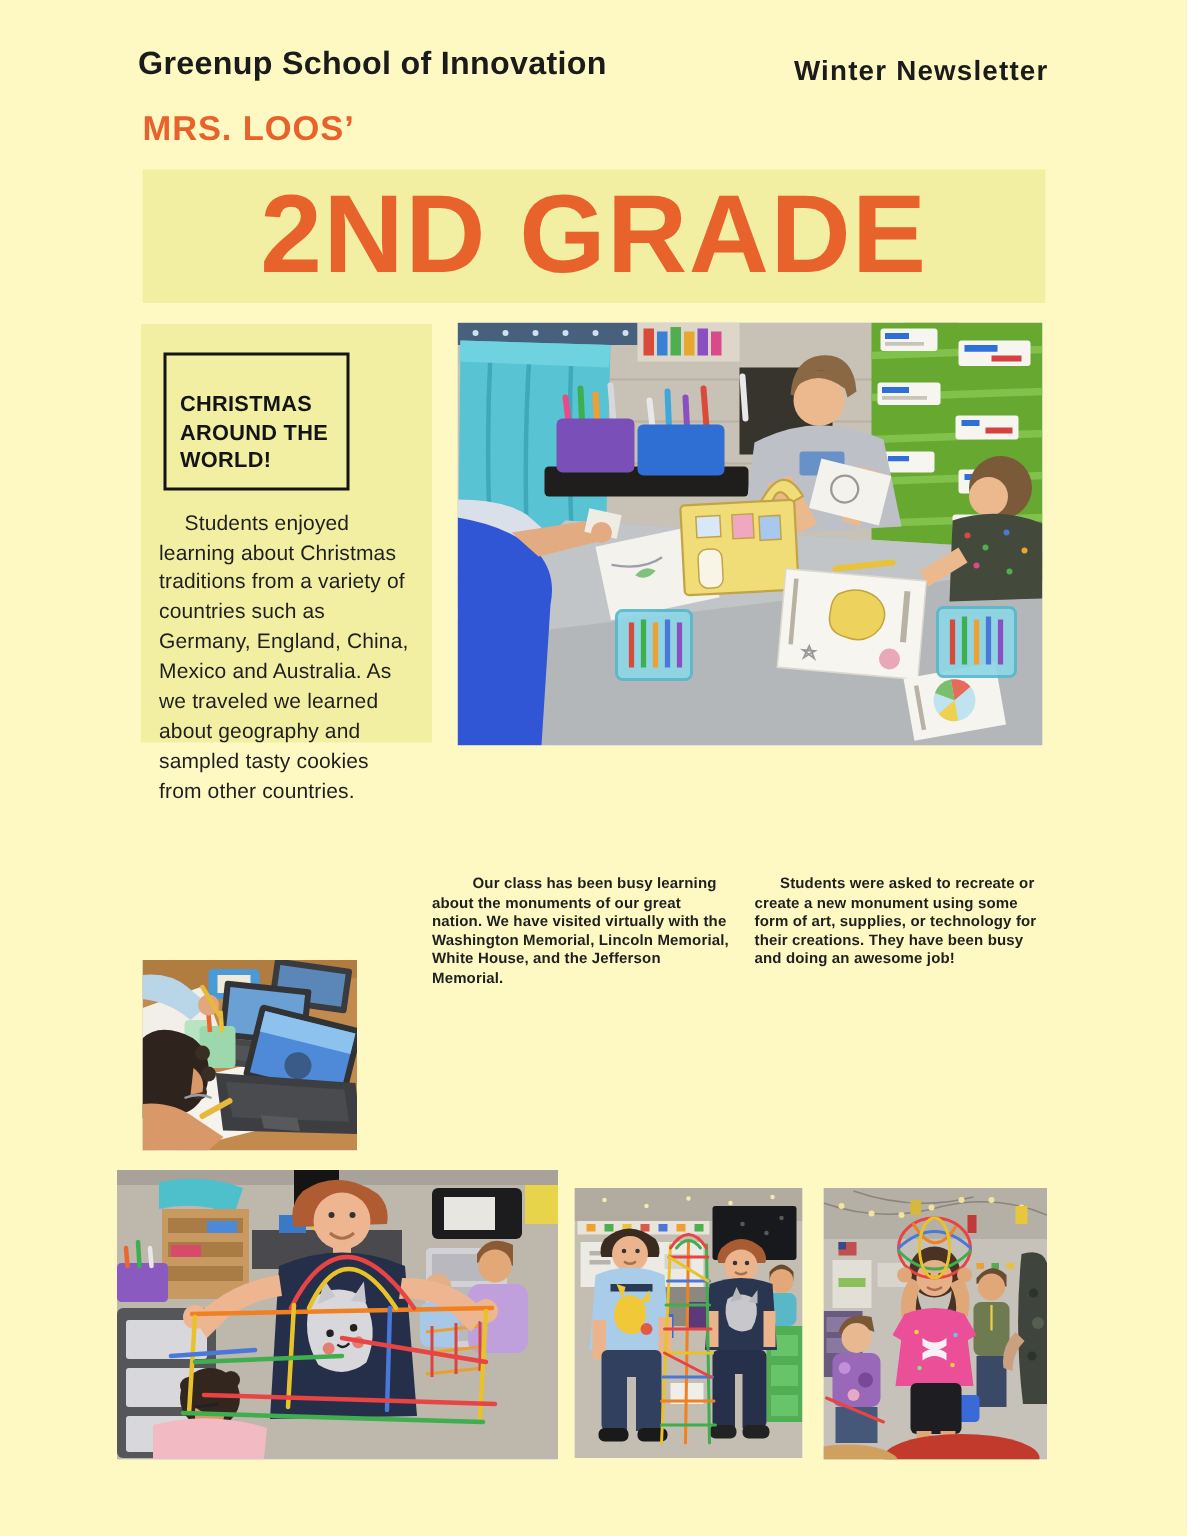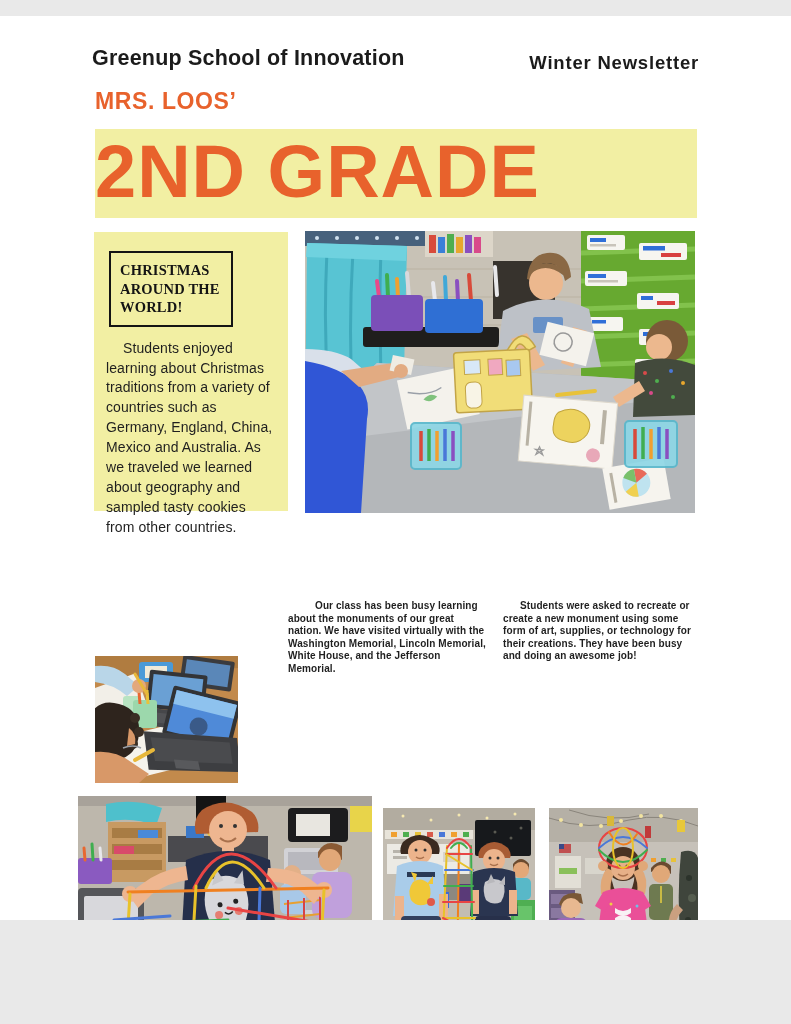--- a/index.html
+++ b/index.html
@@ -1,34 +1,34 @@
 <!DOCTYPE html>
 <html><head>
 <meta charset="utf-8">
 <style>
   html, body { margin:0; padding:0; background:#e9e9e9; }
   .page {
-    position:relative; width:791px; height:904px; margin:16px auto;
-    background:#ffffff; overflow:hidden;
+    position:relative; width:791px; height:1024px; margin:0 auto;
+    background:#fef9c3; overflow:hidden;
     font-family:"Liberation Sans", sans-serif; color:#1b1b1b;
   }
   .school-name   { position:absolute; left:92px;  top:30px;  font-size:21.5px; font-weight:700; letter-spacing:0.2px; }
   .newsletter-label { position:absolute; right:92px; top:36px; font-size:18.5px; font-weight:700; letter-spacing:0.8px; }
   .teacher-line  { position:absolute; left:95px;  top:72px;  width:602px; text-align:left;
                    font-size:23px; font-weight:800; letter-spacing:0.6px; color:#E8622C; }
   .banner        { position:absolute; left:95px;  top:113px; width:602px; height:89px;
-                   background:#F2EFA3; display:flex; align-items:center; }
+                   background:#F2EFA3; display:flex; align-items:center; justify-content:center; }
   .banner-title  { font-size:74px; font-weight:800; letter-spacing:1px; line-height:1;
                    color:#E8622C; padding-bottom:4px; }
 
   .christmas     { position:absolute; left:94px; top:216px; width:194px; }
   .christmas-bg  { position:absolute; left:0; top:0; width:194px; height:279px; background:#F2EFA3; }
   .christmas-titlebox { position:relative; margin:19px 0 0 15px; width:124px; box-sizing:border-box;
-                   border:2.5px solid #141414; padding:8px 4px 8px 9px;
-                   font-size:14.5px; font-weight:800; line-height:1.28; letter-spacing:0.2px; color:#141414;font-family:Liberation Serif, serif; }
+                   border:2.5px solid #141414; padding:24px 4px 8px 9px;
+                   font-size:14.5px; font-weight:800; line-height:1.28; letter-spacing:0.2px; color:#141414; }
   .christmas-body { position:relative; margin:12px 14px 0 12px; font-size:14px; line-height:1.42;
                    text-indent:17px; letter-spacing:0.1px; color:#1f1f1f; }
 
   .monuments-title { position:absolute; left:283px; top:511px; font-size:30px; font-weight:800;
                    letter-spacing:0.3px; color:#0f0f0f; margin:0; }
   .col           { position:absolute; top:584px; font-size:10px; line-height:1.26;
                    letter-spacing:0.1px; color:#1f1f1f; margin:0;font-weight:bold; }
   .col1          { left:288px; width:200px; text-indent:27px; }
   .col2          { left:503px; width:196px; text-indent:17px; }
 

